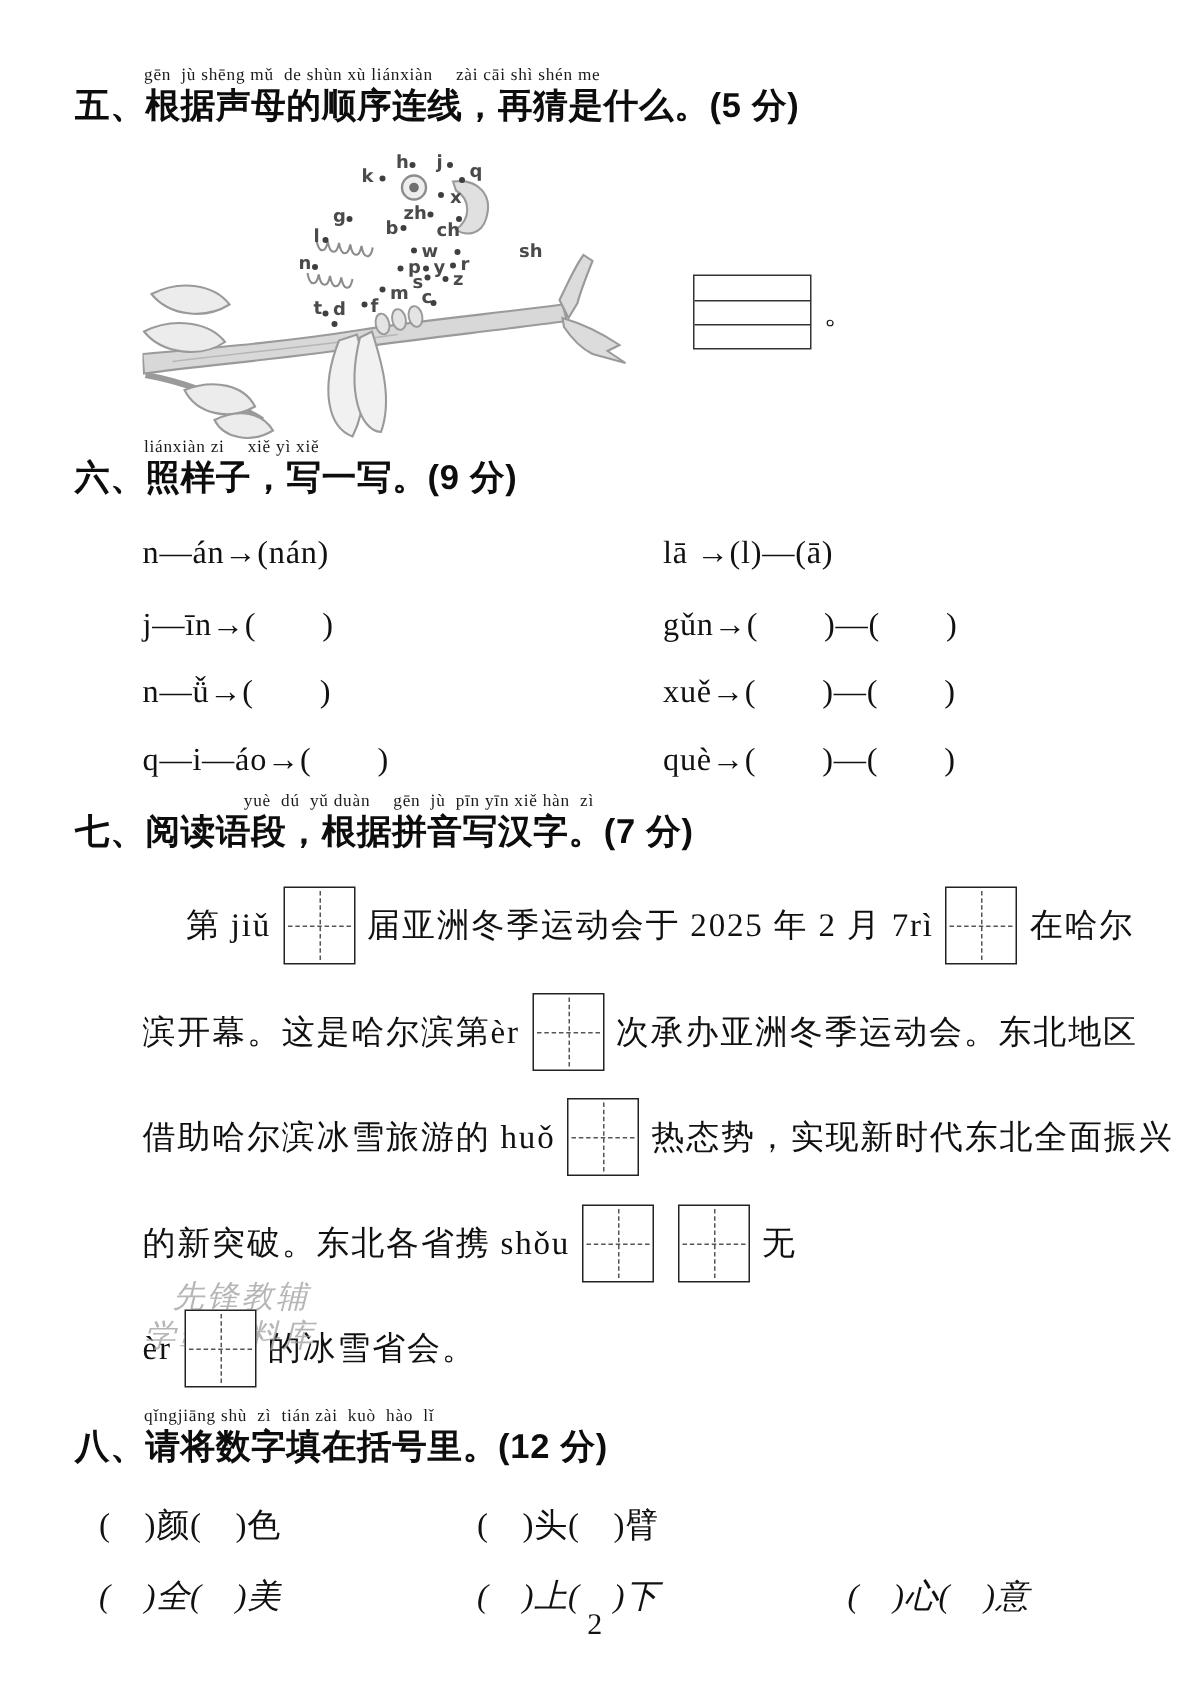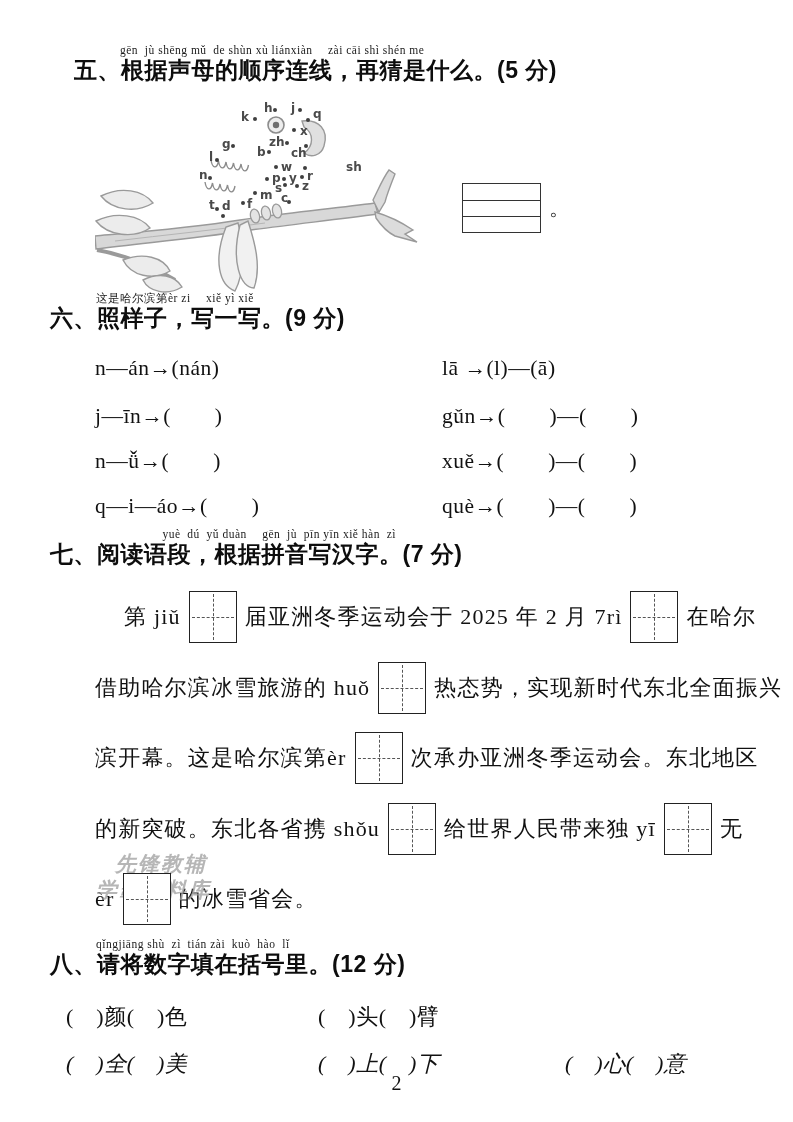--- a/index.html
+++ b/index.html
@@ -48,33 +48,32 @@
     margin:0 8px; background:#fff; flex:0 0 auto; z-index:2;
   }
   .tian .dh { position:absolute; left:2px; right:2px; top:50%; border-top:1.4px dashed #555; }
   .tian .dv { position:absolute; top:2px; bottom:2px; left:50%; border-left:1.4px dashed #555; }
   .indent1 { padding-left:29px; }
   
   .wm { position:absolute; z-index:1;
     font-family:"Liberation Sans","DejaVu Sans",sans-serif;
     color:#9e9e9e; opacity:.75; font-size:21px; letter-spacing:2px; white-space:pre;
     font-style:italic;
-    font-weight:bold;
   }
   
   .eightrow { position:absolute; left:66px; width:700px; display:grid;
     grid-template-columns:252px 247px auto; font-size:22px; white-space:pre; letter-spacing:.5px; }
   .pagenum { position:absolute; left:0; right:0; top:1072px; text-align:center; font-size:20px; }
 </style>
 </head>
 <body>
 
 <div class="page">
 
-  <div class="sec" style="top:44px;margin-left:24px;">
+  <div class="sec" style="top:44px;">
     <div class="py">gēn  jù shēng mǔ  de shùn xù liánxiàn　 zài cāi shì shén me</div>
     <div class="tt">五、根据声母的顺序连线，再猜是什么。(5 分)</div>
   </div>
 
   <div class="pic">
     <svg width="345" height="200" viewBox="0 0 345 200">
 
       <path d="M0,136 C45,132 95,128 145,120 C190,113 235,109 280,103 L283,114 C238,120 192,125 148,131 C98,139 46,143 1,149 Z" fill="#d8d8d8" stroke="#9a9a9a" stroke-width="1.4"></path>
       <path d="M20,141 C70,135 120,130 170,123" fill="none" stroke="#b5b5b5" stroke-width="1"></path>
 
@@ -154,21 +153,21 @@
 
   <div class="ansrow">
     <div class="grid4">
       <div class="gl" style="top:33%;"></div>
       <div class="gl" style="top:66%;"></div>
     </div>
     <span class="period">。</span>
   </div>
 
   <div class="sec" style="top:292px;">
-    <div class="py">这是哈尔滨第èr zi　 xiě yì xiě</div>
+    <div class="py">liánxiàn zi　 xiě yì xiě</div>
     <div class="tt">六、照样子，写一写。(9 分)</div>
   </div>
 
   <div class="sixrow" style="left:95px; top:356px;">n—án→(nán)</div>
   <div class="sixrow" style="left:95px; top:446px;">n—ǚ→(　　)</div>
   <div class="sixrow" style="left:95px; top:401px;">j—īn→(　　)</div>
   <div class="sixrow" style="left:95px; top:491px;">q—i—áo→(　　)</div>
   <div class="sixrow" style="left:442px; top:356px;">lā →(l)—(ā)</div>
   <div class="sixrow" style="left:442px; top:401px;">gǔn→(　　)—(　　)</div>
   <div class="sixrow" style="left:442px; top:446px;">xuě→(　　)—(　　)</div>
@@ -190,42 +189,41 @@
           <div class="dv"></div>
         </div>
       <span class="txt">届亚洲冬季运动会于 2025 年 2 月 7rì</span>
       <div class="tian">
           <div class="dh"></div>
           <div class="dv"></div>
         </div>
       <span class="txt">在哈尔</span>
     </div>
     <div class="pline">
+      <span class="txt">滨开幕。这是哈尔滨第èr</span>
+      <div class="tian">
+          <div class="dh"></div>
+          <div class="dv"></div>
+        </div>
+      <span class="txt">次承办亚洲冬季运动会。东北地区</span>
+    </div>
+    <div class="pline">
       <span class="txt">借助哈尔滨冰雪旅游的 huǒ</span>
       <div class="tian">
           <div class="dh"></div>
           <div class="dv"></div>
         </div>
       <span class="txt">热态势，实现新时代东北全面振兴</span>
     </div>
     <div class="pline">
-      <span class="txt">滨开幕。这是哈尔滨第èr</span>
-      <div class="tian">
-          <div class="dh"></div>
-          <div class="dv"></div>
-        </div>
-      <span class="txt">次承办亚洲冬季运动会。东北地区</span>
-    </div>
-    <div class="pline">
       <span class="txt">的新突破。东北各省携 shǒu</span>
       <div class="tian">
           <div class="dh"></div>
           <div class="dv"></div>
         </div>
-      <span class="txt">给世界人民带来独 yī</span>
       <div class="tian">
           <div class="dh"></div>
           <div class="dv"></div>
         </div>
       <span class="txt">无</span>
     </div>
     <div class="pline">
       <span class="txt">èr</span>
       <div class="tian">
           <div class="dh"></div>

